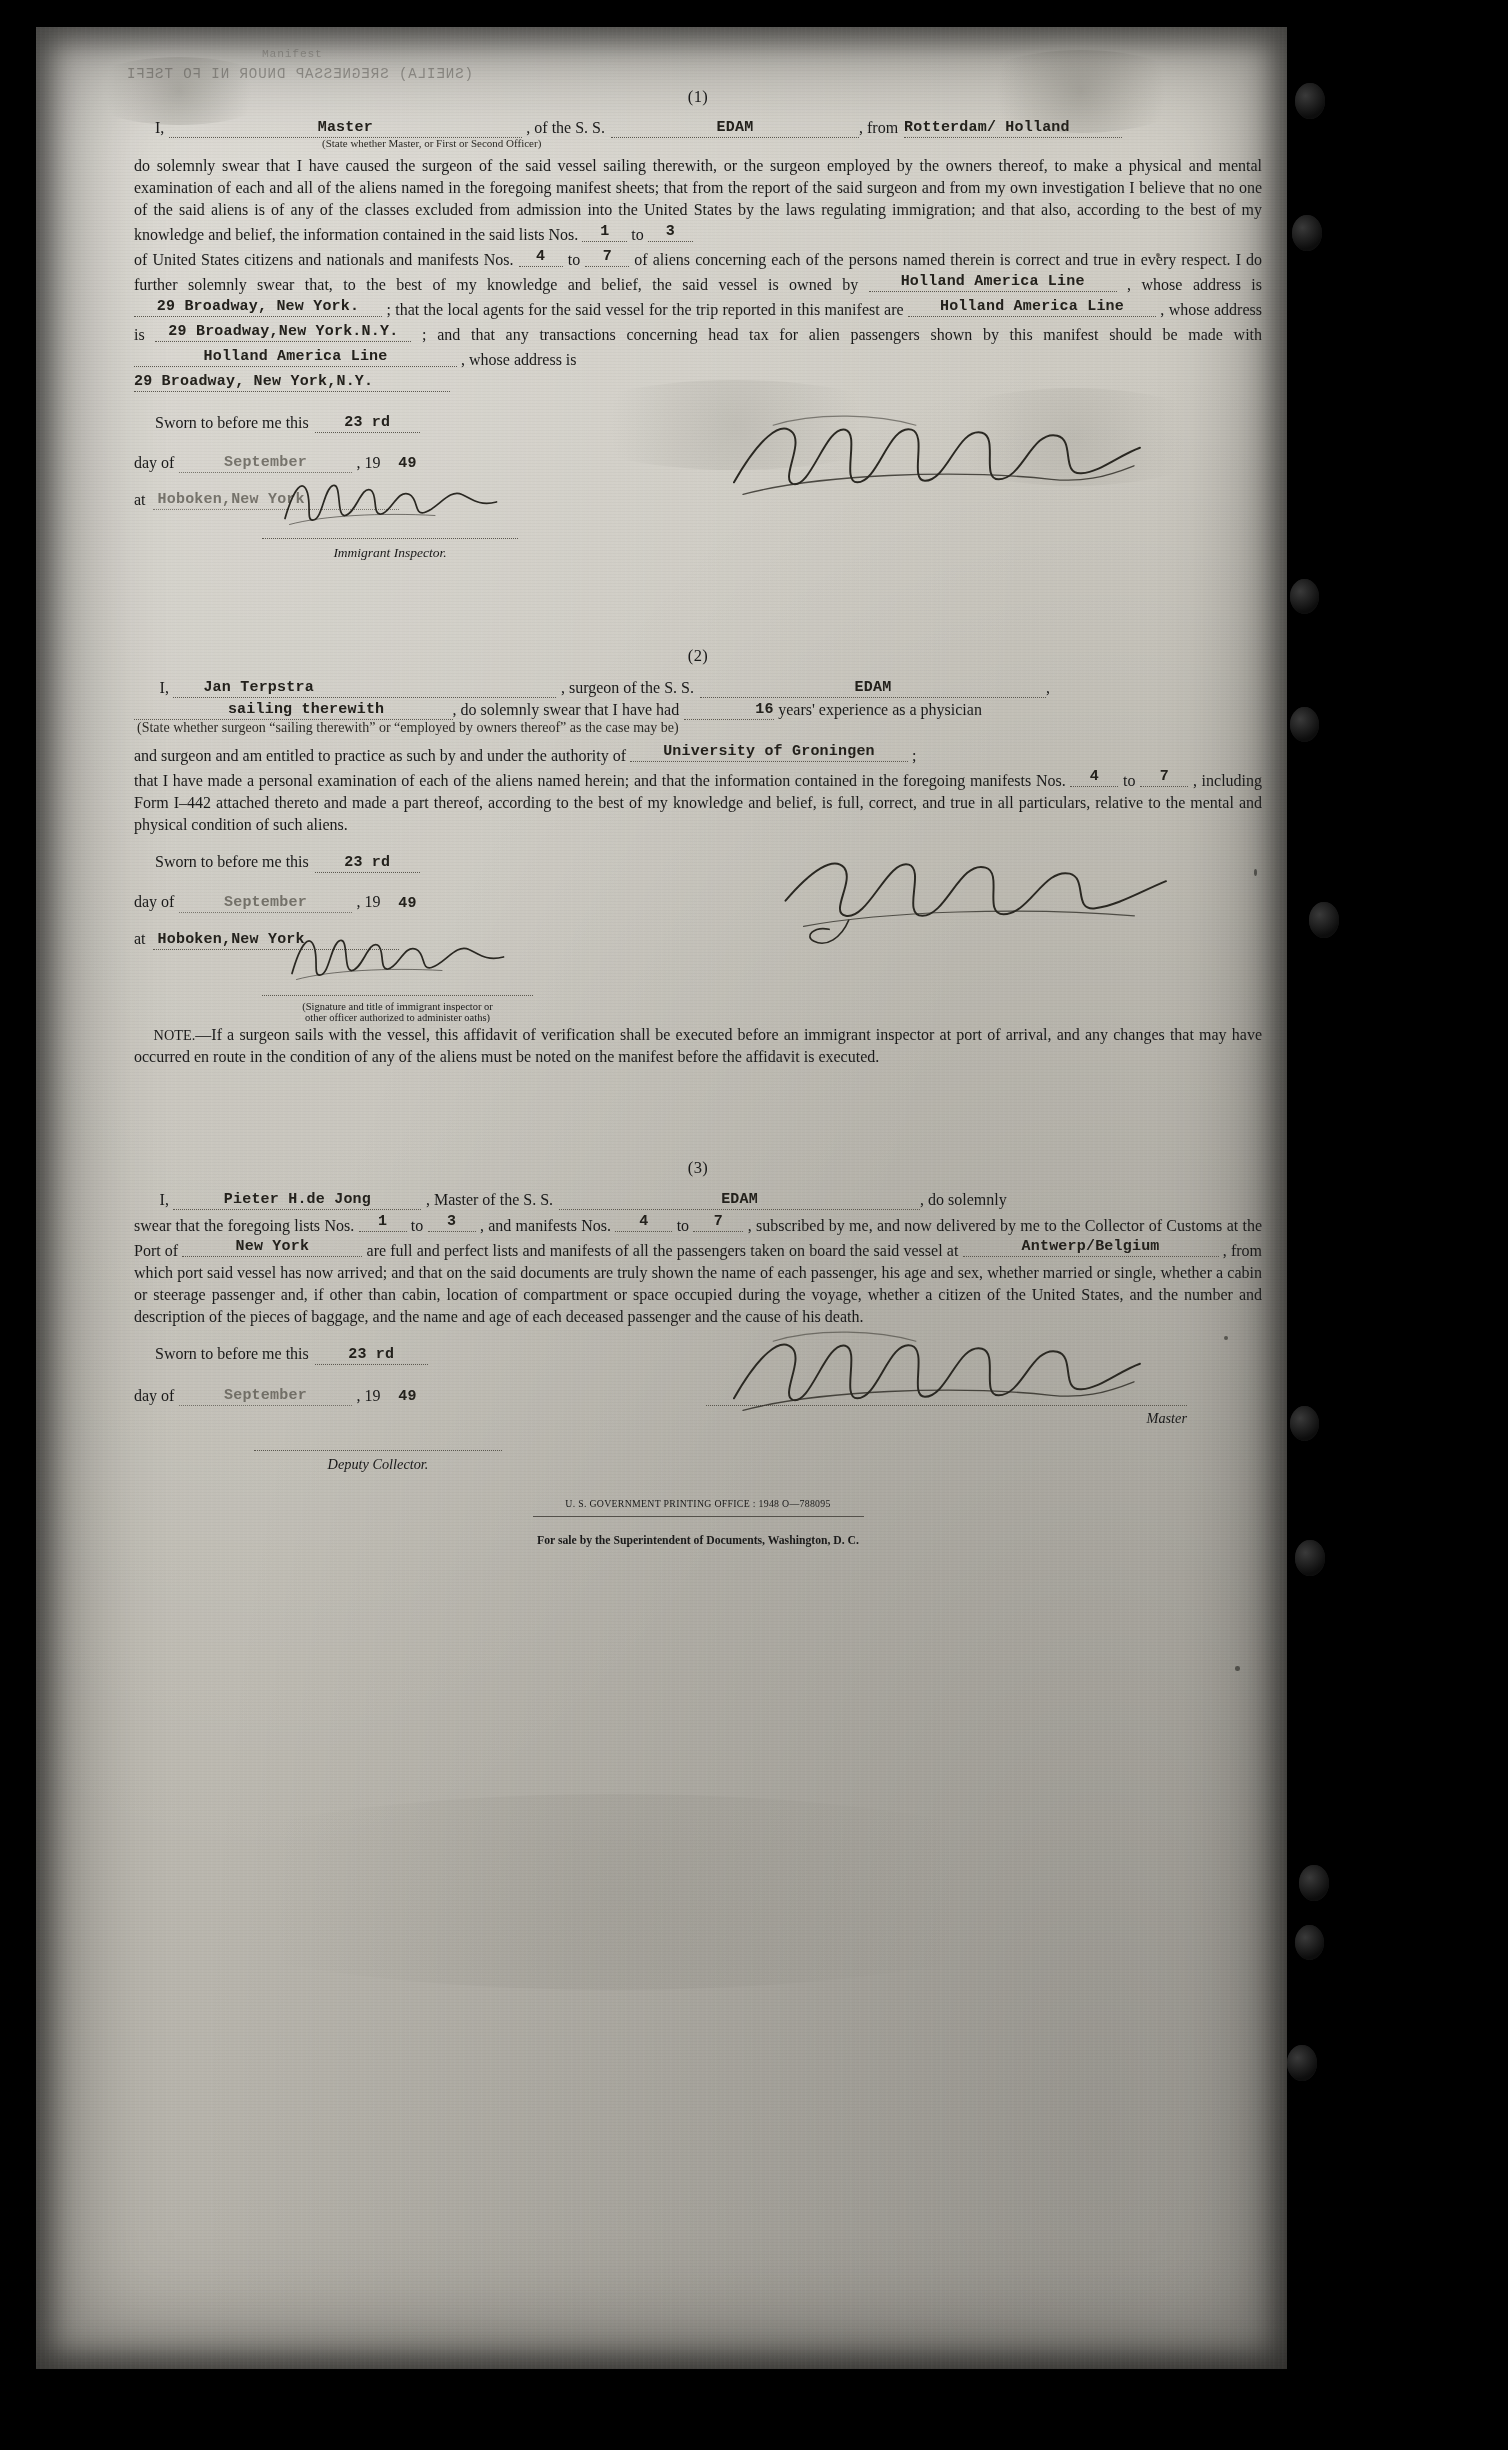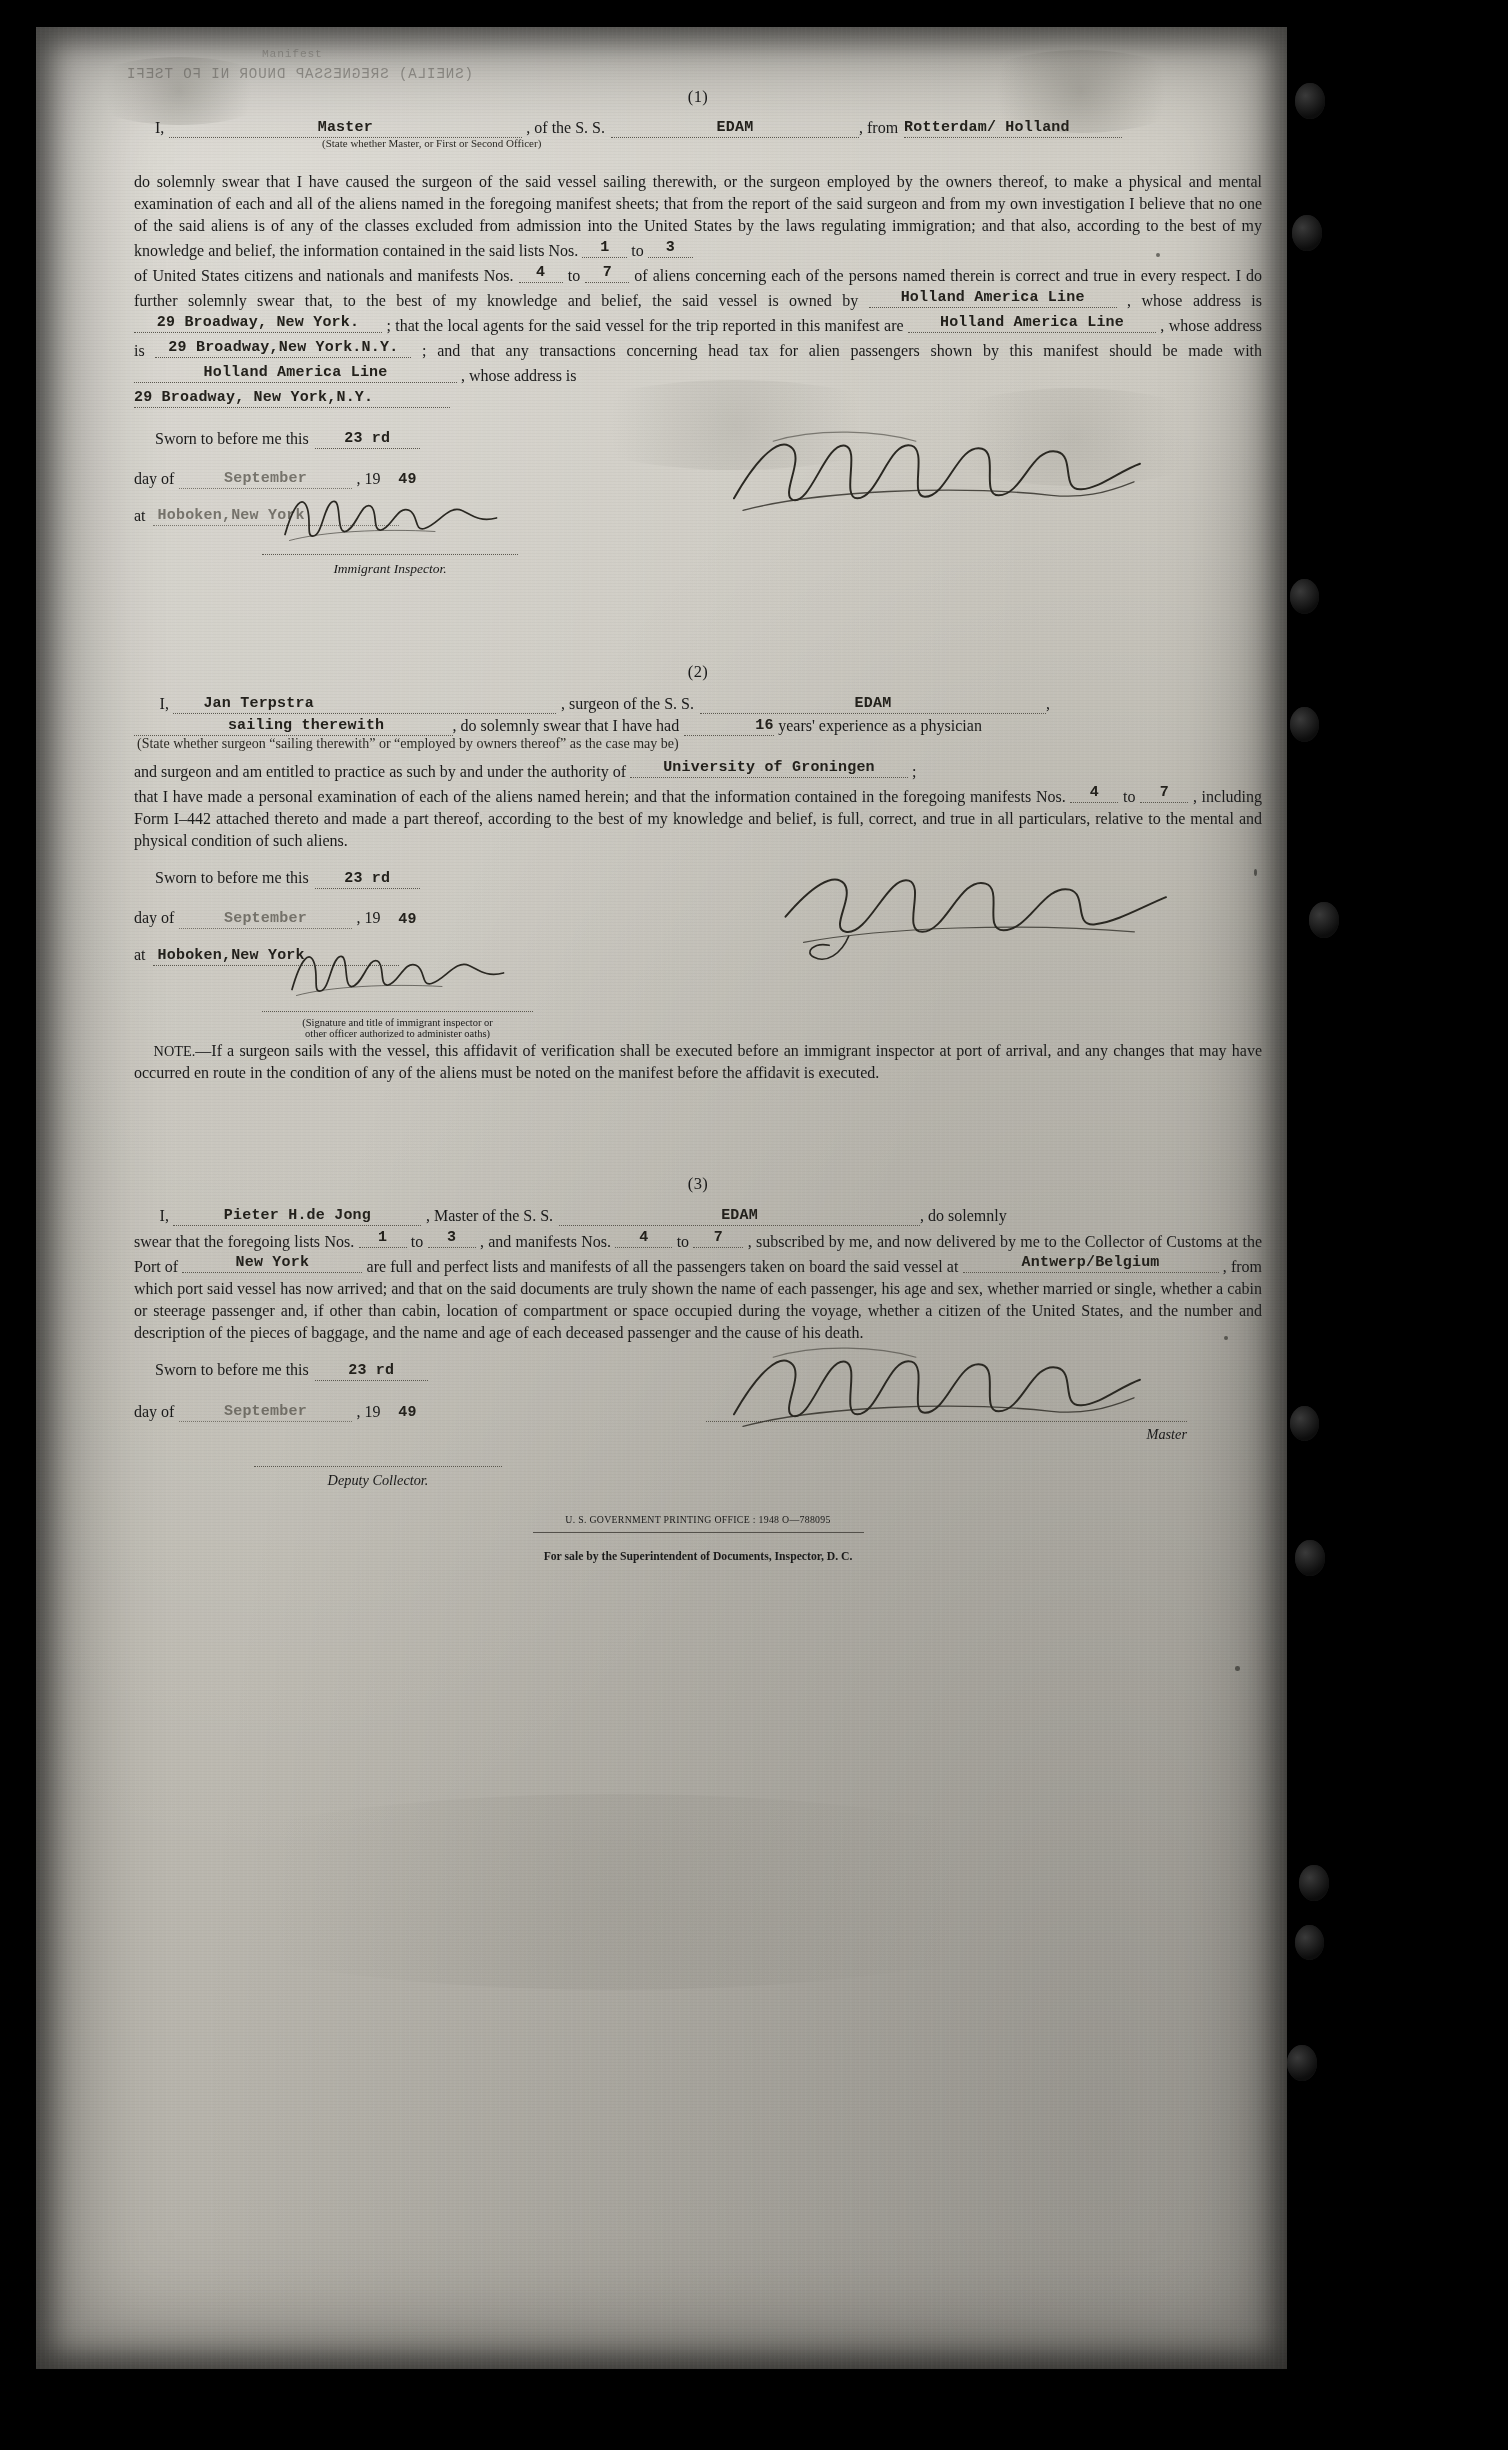--- a/index.html
+++ b/index.html
@@ -139,21 +139,21 @@
         <span style="padding-left:21px;">I,</span>
         <span class="fill" style="width:353px;margin:0 4.5px;">Master</span>
         <span>, of the S. S.</span>
         <span class="fill" style="width:248px;margin-left:6px;">EDAM</span>
         <span>, from</span>
         <span class="fill" style="width:218px;margin-left:6px;text-align:left;">Rotterdam/ Holland</span>
       </div>
       <div class="sub" style="margin-left:188px;margin-top:0.8px;">(State whether Master, or First or Second Officer)</div>
     </div>
 
-    <div class="para" style="margin-top:22px;">
+    <div class="para" style="margin-top:6px;">
       <span>do solemnly swear that I have caused the surgeon of the said vessel sailing therewith, or the surgeon employed by the owners thereof, to make a physical and mental examination of each and all of the aliens named in the foregoing manifest sheets; that from the report of the said surgeon and from my own investigation I believe that no one of the said aliens is of any of the classes excluded from admission into the United States by the laws regulating immigration; and that also, according to the best of my knowledge and belief, the information contained in the said lists Nos.</span>
       <span class="fill" style="width:45px;">1</span>
       <span>to</span>
       <span class="fill" style="width:45px;">3</span>
       <br>
       <span>of United States citizens and nationals and manifests Nos.</span>
       <span class="fill" style="width:44px;">4</span>
       <span>to</span>
       <span class="fill" style="width:44px;">7</span>
       <span>of aliens concerning each of the persons named therein is correct and true in every respect.   I do further solemnly swear that, to the best of my knowledge and belief, the said vessel is owned by</span>
@@ -334,17 +334,17 @@
       </div>
 
       <div style="position:absolute;left:120px;top:89px;width:248px;">
         <div class="rule" style="width:100%;"></div>
         <div class="center it" style="font-size:14.3px;margin-top:1.5px;">Deputy Collector.</div>
       </div>
     </div>
 
     <div class="center tiny2" style="margin-top:25.6px;">U. S. GOVERNMENT PRINTING OFFICE : 1948 O—788095</div>
     <div style="width:331px;margin:7.5px auto 0;border-top:0.8px solid #53504a;"></div>
-    <div class="center" style="margin-top:16.5px;font-size:11.7px;font-weight:700;">For sale by the Superintendent of Documents, Inspector, D. C.</div>
+    <div class="center" style="margin-top:16.5px;font-size:11.7px;font-weight:700;">For sale by the Superintendent of Documents, Washington, D. C.</div>
 
   </div>
 </div>
 
 
 </body></html>

